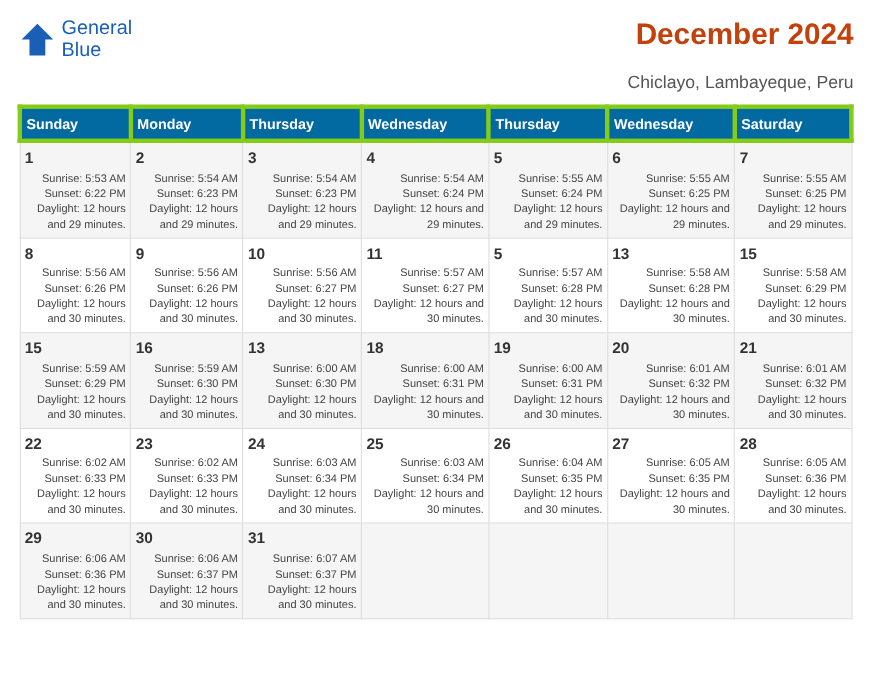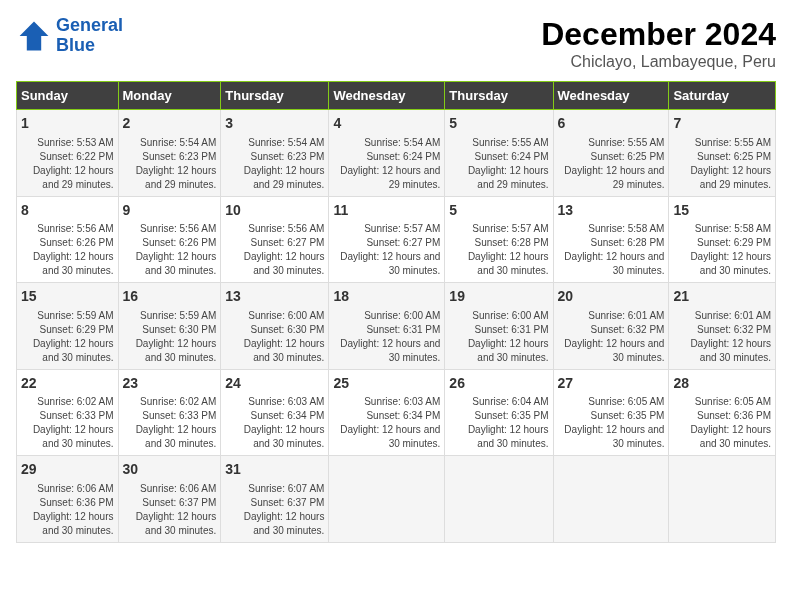--- a/index.html
+++ b/index.html
@@ -16,54 +16,55 @@
       align-items: flex-start;
       margin-bottom: 10px;
     }
     .logo {
       display: flex;
       align-items: center;
       gap: 4px;
     }
     .logo-text {
       font-size: 18px;
-      font-weight: bold;
+      font-weight: normal;
       color: #333;
       line-height: 1.1;
     }
     .logo-blue { color: #1a5fb4; }
     .logo-icon {
       width: 36px;
       height: 36px;
     }
     .title-block {
       text-align: right;
     }
     .main-title {
-      font-size: 32px;
+      font-size: 27px;
       font-weight: bold;
-      color: #000000;
+      color: #c2410c;
     }
     .subtitle {
       font-size: 16px;
       color: #555;
+      margin-top: 20px;
     }
     table {
       width: 100%;
       border-collapse: collapse;
       font-size: 11px;
     }
     thead tr th {
-      background-color: #404040;
+      background-color: #0369a1;
       color: #fff;
       padding: 6px 4px;
       text-align: left;
       font-size: 13px;
       font-weight: bold;
-      border: 1px solid #84cc16;
+      border: 4px solid #84cc16;
     }
     tbody tr td {
       vertical-align: top;
       padding: 4px 4px;
       border: 1px solid #ddd;
       color: #333;
       line-height: 1.4;
       min-height: 80px;
     }
     tbody tr:nth-child(odd) td {

